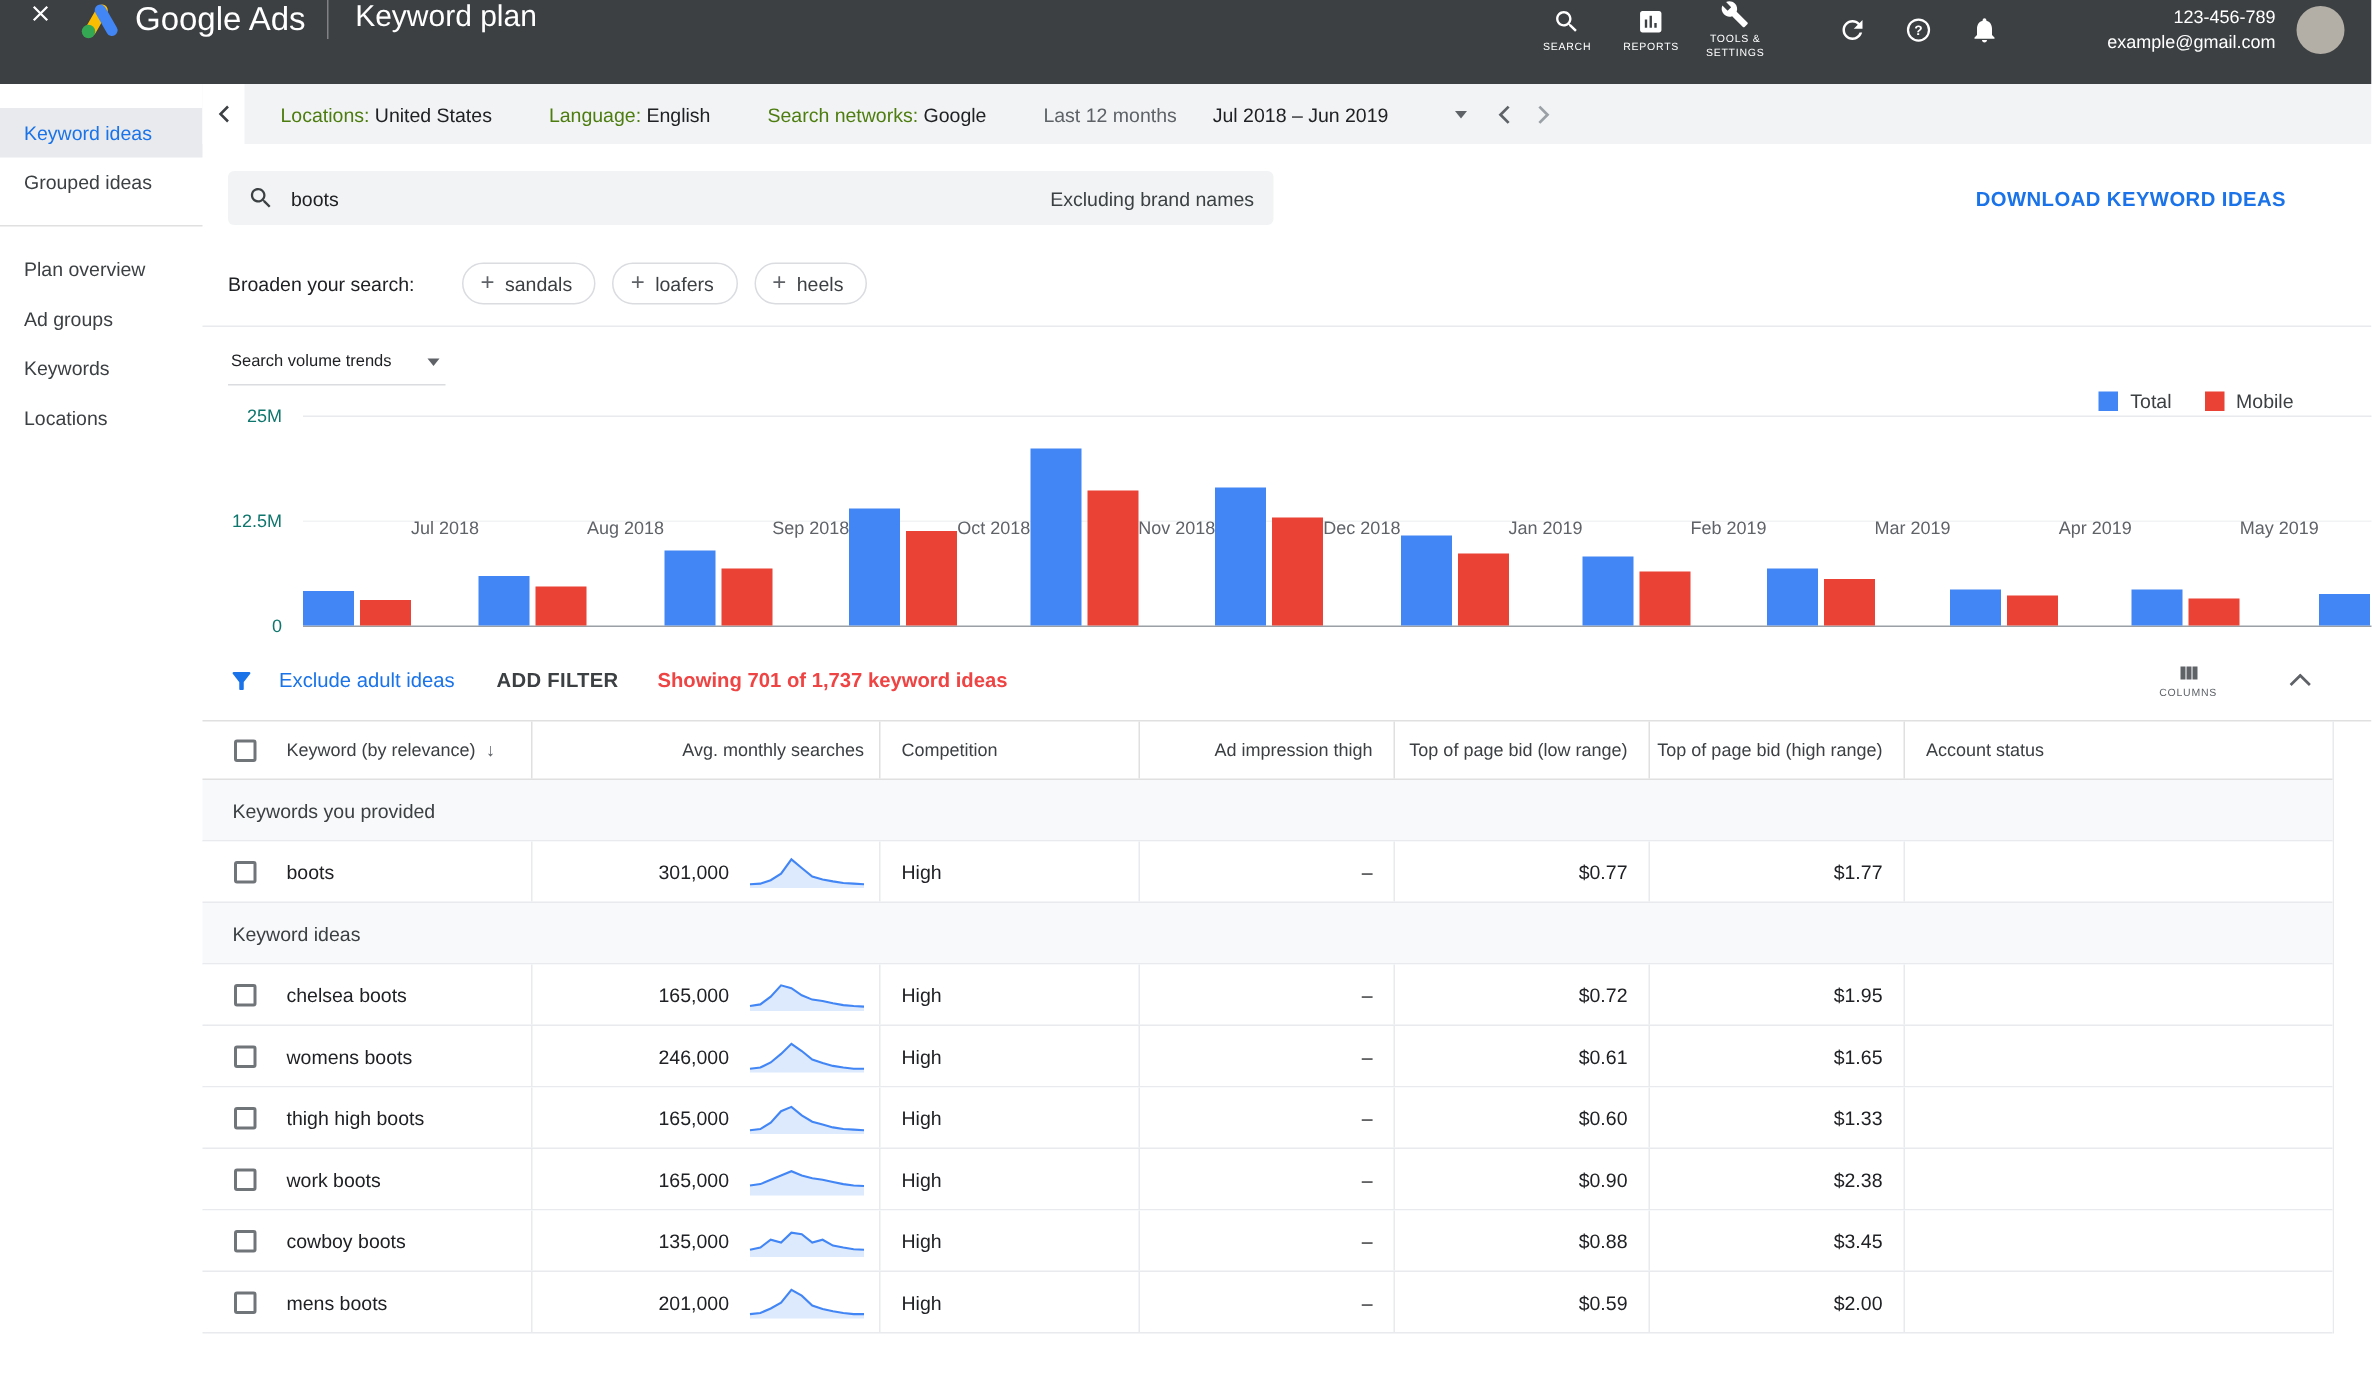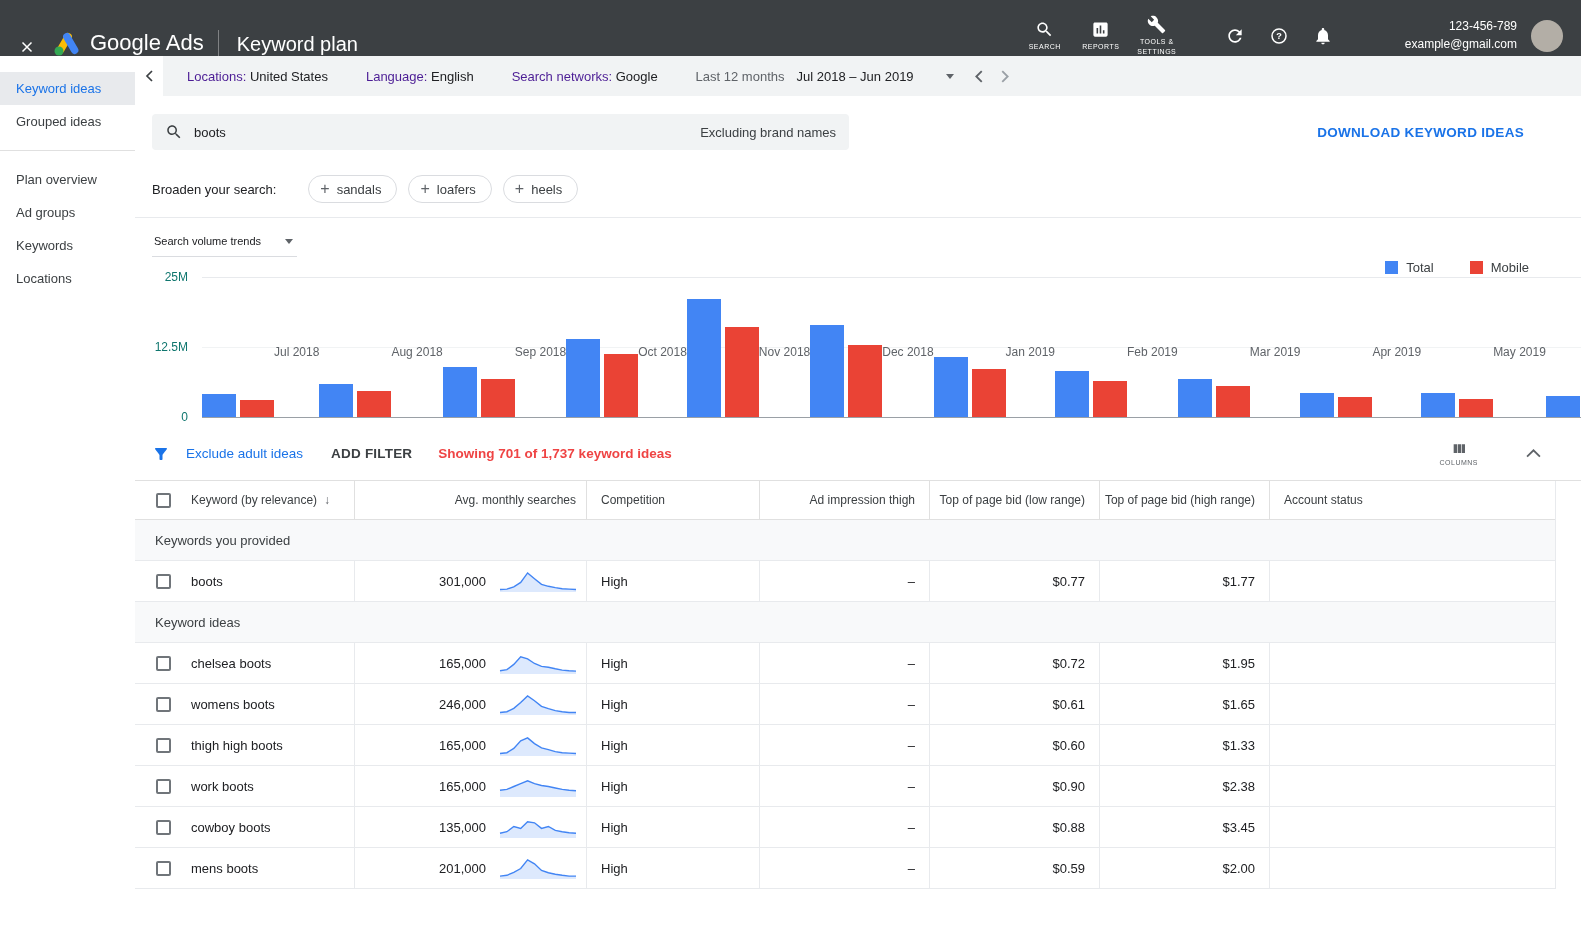--- a/index.html
+++ b/index.html
@@ -1,21 +1,21 @@
 <!DOCTYPE html>
 <html><head>
 <meta charset="utf-8">
 <style>
   * { margin:0; padding:0; box-sizing:border-box; }
   html,body { width:1581px; height:930px; overflow:hidden; background:#fff;
     font-family:"Liberation Sans", sans-serif; }
   .app { width:1581px; height:930px; display:flex; flex-direction:column; }
 
   
-  .topbar { height:56px; background:#3c4043; display:flex; align-items:flex-end; flex:0 0 56px; }
+  .topbar { height:56px; background:#3c4043; display:flex; align-items:flex-start; flex:0 0 56px; }
   .close { width:54px; display:flex; justify-content:center; align-items:center; cursor:pointer; }
   .logo { display:flex; align-items:center; gap:9px; }
   .logo-text { font-size:22px; color:#fff; }
   .tb-divider { width:1px; height:26px; background:rgba(255,255,255,0.35); margin:0 18px 0 14px; }
   .page-title { font-size:20px; color:#fff; }
   .tb-actions { margin-left:auto; display:flex; align-items:center; }
   .icon-btn { width:56px; display:flex; flex-direction:column; align-items:center; gap:3px; color:#fff; cursor:pointer; }
   .icon-btn .lbl { font-size:7px; letter-spacing:.5px; text-align:center; width:54px; line-height:1.35; }
   .icon-simple { width:44px; display:flex; justify-content:center; cursor:pointer; }
   .icon-simple.first { margin-left:28px; }
@@ -28,23 +28,23 @@
   .side-item { padding:9px 16px; font-size:13px; color:#3c4043; cursor:pointer; }
   .side-item.active { background:#e8eaed; color:#1a73e8; }
   .side-divider { height:1px; background:#e0e0e0; margin:12px 0; }
   .main { flex:1; display:flex; flex-direction:column; min-width:0; }
 
   
   .settings-bar { height:40px; flex:0 0 40px; background:#f1f3f4; display:flex; align-items:center; }
   .collapse-btn { width:28px; height:40px; background:#fff; display:flex; align-items:center; justify-content:center; margin-right:24px; cursor:pointer; }
   .settings-items { display:flex; align-items:center; }
   .setting { margin-right:38px; font-size:13px; cursor:pointer; }
-  .set-label { color:#4c1d95; }
+  .set-label { color:#4d7c0f; }
   .set-value { color:#202124; }
-  .daterange { display:flex; align-items:center; font-size:13px; cursor:pointer; }
+  .daterange { display:flex; align-items:center; font-size:13px; cursor:pointer;gap:12px; }
   .drlabel { color:#5f6368; margin-right:12px; }
   .drvalue { color:#202124; margin-right:32px; }
   .caret { width:0; height:0; border-left:4px solid transparent; border-right:4px solid transparent; border-top:5px solid #5f6368; display:inline-block; }
   .nav-chevrons { display:flex; gap:18px; margin-left:20px; align-items:center; }
   .nav-chevrons span { cursor:pointer; display:flex; }
 
   
   .content { flex:1; min-height:0; }
   .search-row { display:flex; align-items:center; padding:18px 57px 0 17px; }
   .search-box { width:697px; height:36px; background:#f1f3f4; border-radius:4px; display:flex; align-items:center; padding:0 13px; gap:11px; cursor:text; }
@@ -56,21 +56,21 @@
   .broaden-row { display:flex; align-items:center; gap:32px; padding:25px 17px 0 17px; }
   .broaden-label { font-size:13px; color:#202124; }
   .chips { display:flex; gap:11px; }
   .chip { display:flex; align-items:center; gap:7px; border:1px solid #dadce0; border-radius:15px; height:28px; padding:0 15px 0 11px; font-size:13px; color:#3c4043; background:#fff; cursor:pointer; }
   .chip-plus { font-size:16px; color:#5f6368; line-height:1; }
   .hr { height:1px; background:#e8eaed; margin-top:14px; }
 
   
   .chart-section { padding:13px 40px 10px 17px; position:relative; }
   .chart-title { display:inline-flex; align-items:center; gap:24px; font-size:11px; color:#202124; padding:4px 4px 9px 2px; border-bottom:1px solid #dadce0; cursor:pointer; }
-  .legend { position:absolute; right:52px; top:42px; display:flex; gap:36px; }
+  .legend { position:absolute; right:52px; top:42px; display:flex; gap:22px; }
   .legend-item { display:flex; align-items:center; gap:8px; font-size:13px; color:#3c4043; }
   .legend-swatch { width:13px; height:13px; display:inline-block; }
   .chart { display:flex; margin-top:20px; }
   .yaxis { width:50px; position:relative; height:140px; flex:0 0 50px; }
   .ytick { position:absolute; right:14px; transform:translateY(-50%); font-size:12px; color:#0f766e; white-space:nowrap; }
   .plot { flex:1; position:relative; display:flex; }
   .gl { position:absolute; left:0; right:0; height:1px; }
   .gl.g0 { top:0; background:#e8eaed; }
   .gl.g1 { top:70px; background:#f1f3f4; }
   .gl.g2 { top:140px; background:#9aa0a6; }

